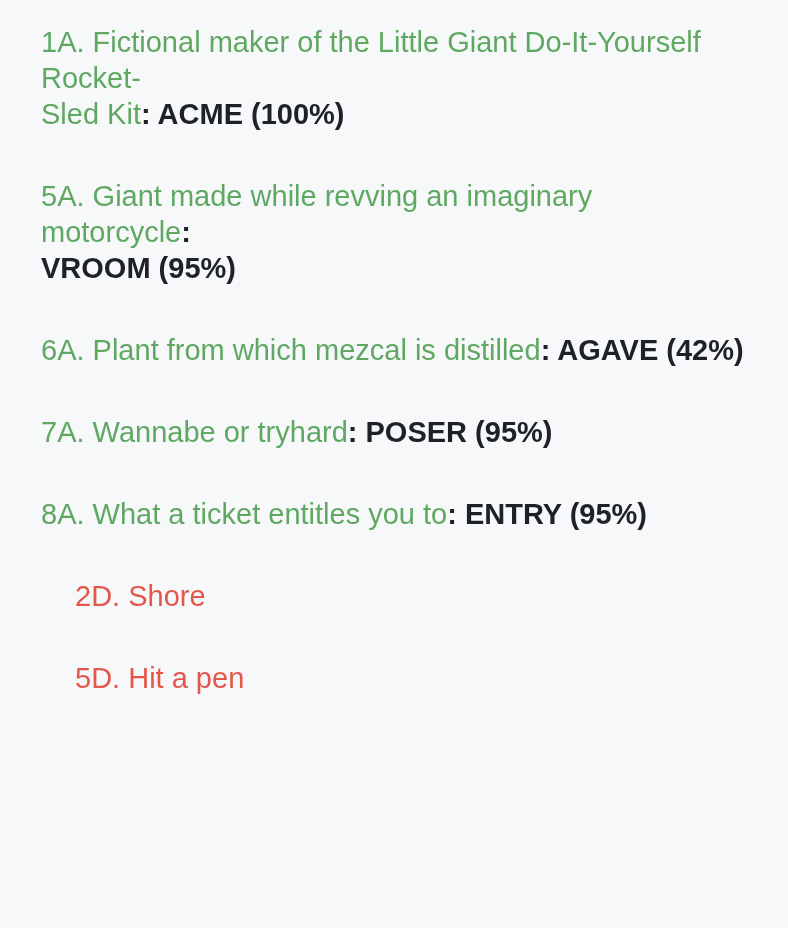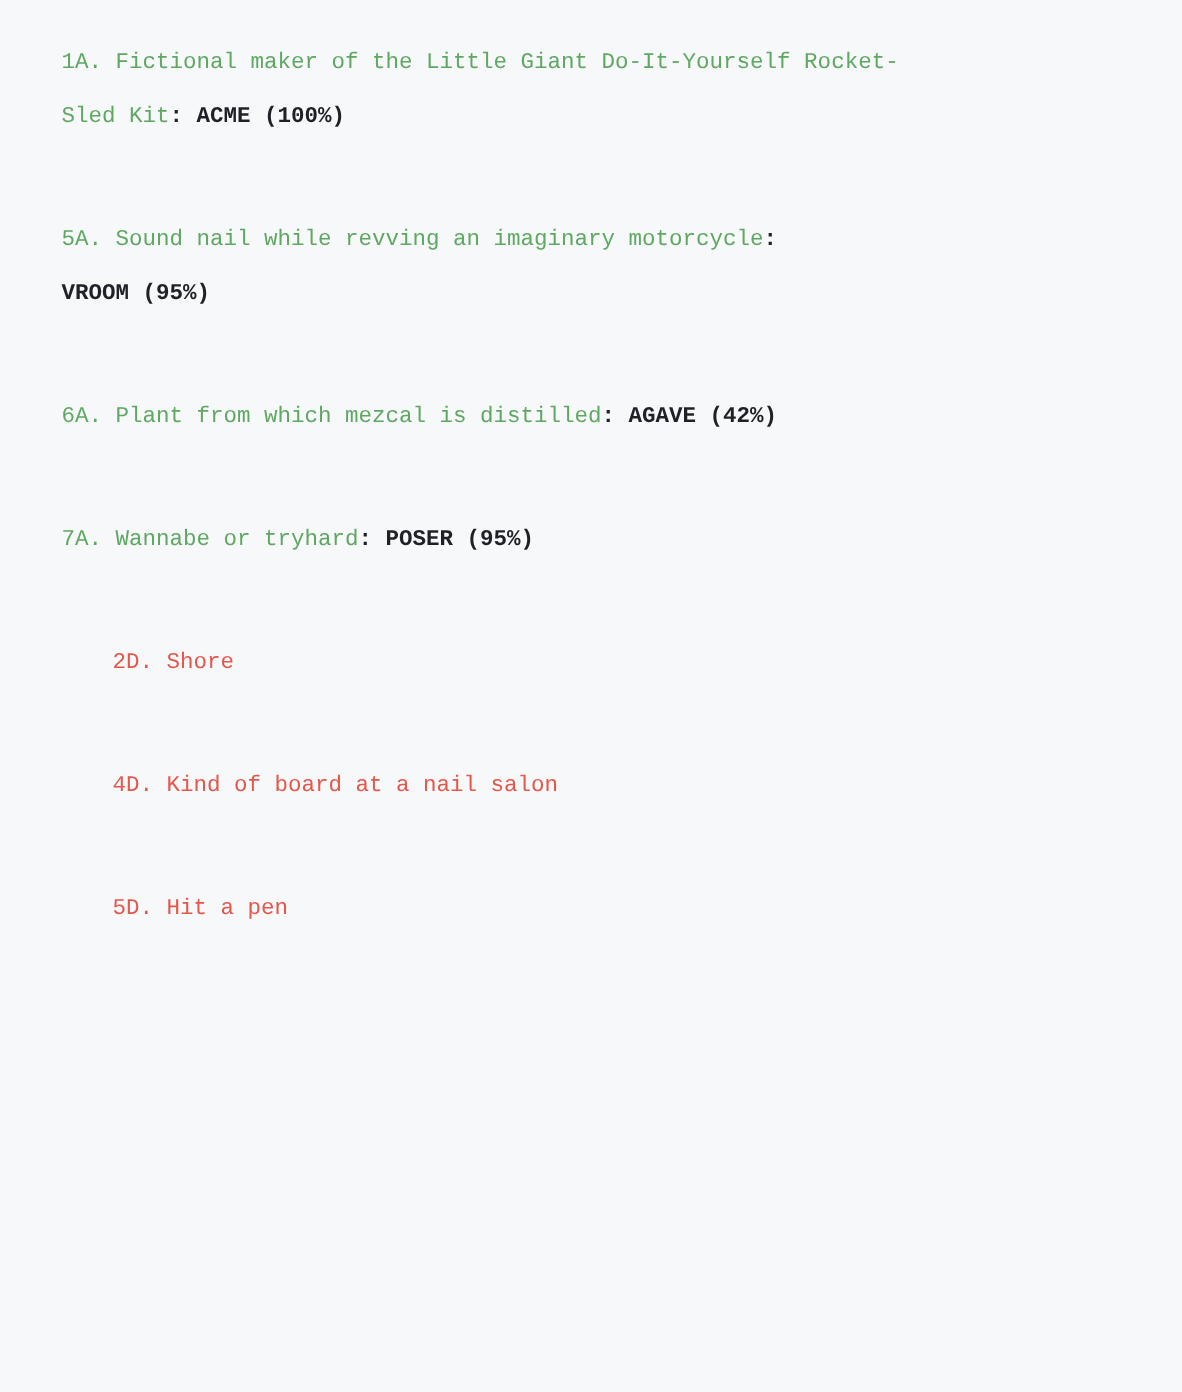--- a/index.html
+++ b/index.html
@@ -15,41 +15,40 @@
   }
   .clue-list {
     display: flex;
     flex-direction: column;
     row-gap: 46px;
     padding: 24px 40px 0 41px;
     box-sizing: border-box;
   }
   .clue-row {
     margin: 0;
-    font-size: 15px;
+    font-size: 29px;
     line-height: 36px;
     white-space: pre-wrap;
     color: var(--neutral, #212529);
-    font-family: Liberation Mono, monospace;
   }
   .clue-row.solved .clue-text   { color: var(--solved, #5fa862); }
   .clue-row.unsolved .clue-text { color: var(--unsolved, #e4574b); margin-left: 34px; }
   .clue-row.neutral .clue-text  { color: var(--neutral, #212529); }
   .answer-text {
     color: var(--answer, #1e2126);
     font-weight: 700;
     margin-top: 40px;
   }
 </style>
 </head>
 <body>
 
 <main class="clue-list">
     <p class="clue-row solved"><span class="clue-text">1A. Fictional maker of the Little Giant Do-It-Yourself Rocket-
 Sled Kit</span><span class="answer-text">: ACME (100%)</span></p>
-    <p class="clue-row solved"><span class="clue-text">5A. Sound nail while revving an imaginary motorcycle</span><span class="answer-text">:
+    <p class="clue-row solved"><span class="clue-text">5A. Giant made while revving an imaginary motorcycle</span><span class="answer-text">:
 VROOM (95%)</span></p>
     <p class="clue-row solved"><span class="clue-text">6A. Plant from which mezcal is distilled</span><span class="answer-text">: AGAVE (42%)</span></p>
     <p class="clue-row solved"><span class="clue-text">7A. Wannabe or tryhard</span><span class="answer-text">: POSER (95%)</span></p>
+    <p class="clue-row solved"><span class="clue-text">8A. What a ticket entitles you to</span><span class="answer-text">: ENTRY (95%)</span></p>
     <p class="clue-row unsolved"><span class="clue-text">2D. Shore</span><span class="answer-text"></span></p>
-    <p class="clue-row unsolved"><span class="clue-text">4D. Kind of board at a nail salon</span><span class="answer-text"></span></p>
     <p class="clue-row unsolved"><span class="clue-text">5D. Hit a pen</span><span class="answer-text"></span></p>
   </main>
 
 </body></html>

